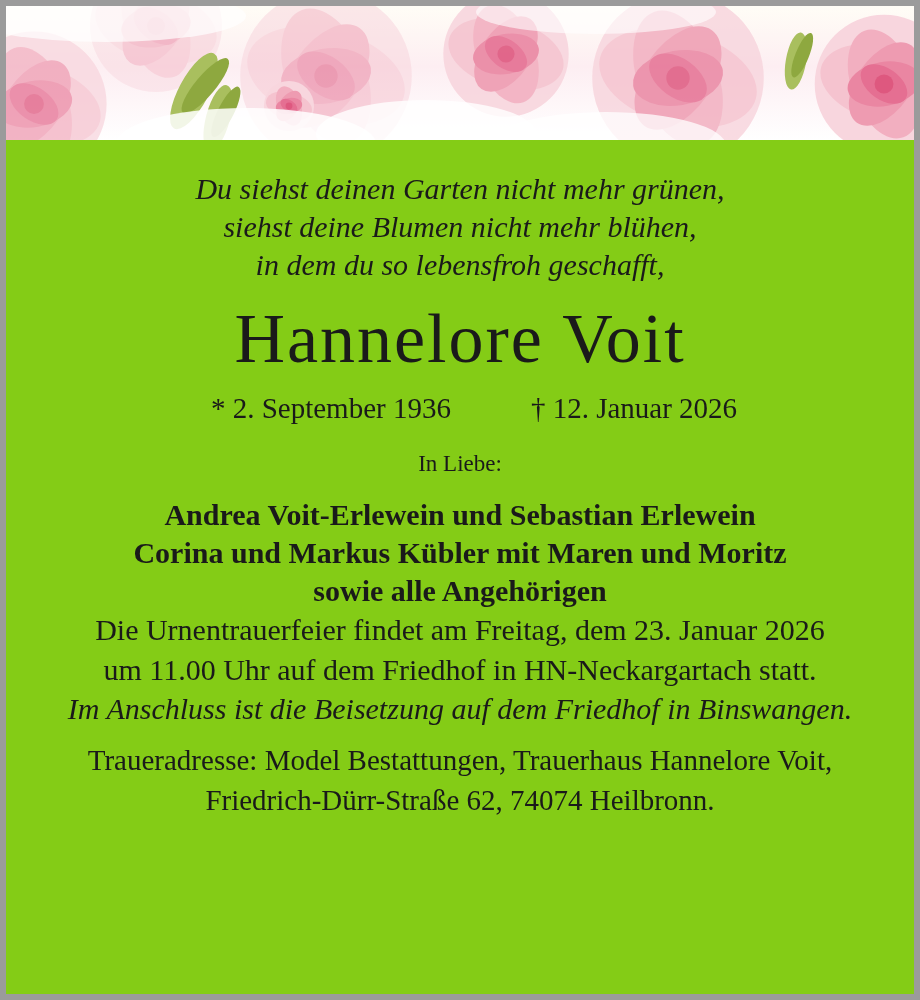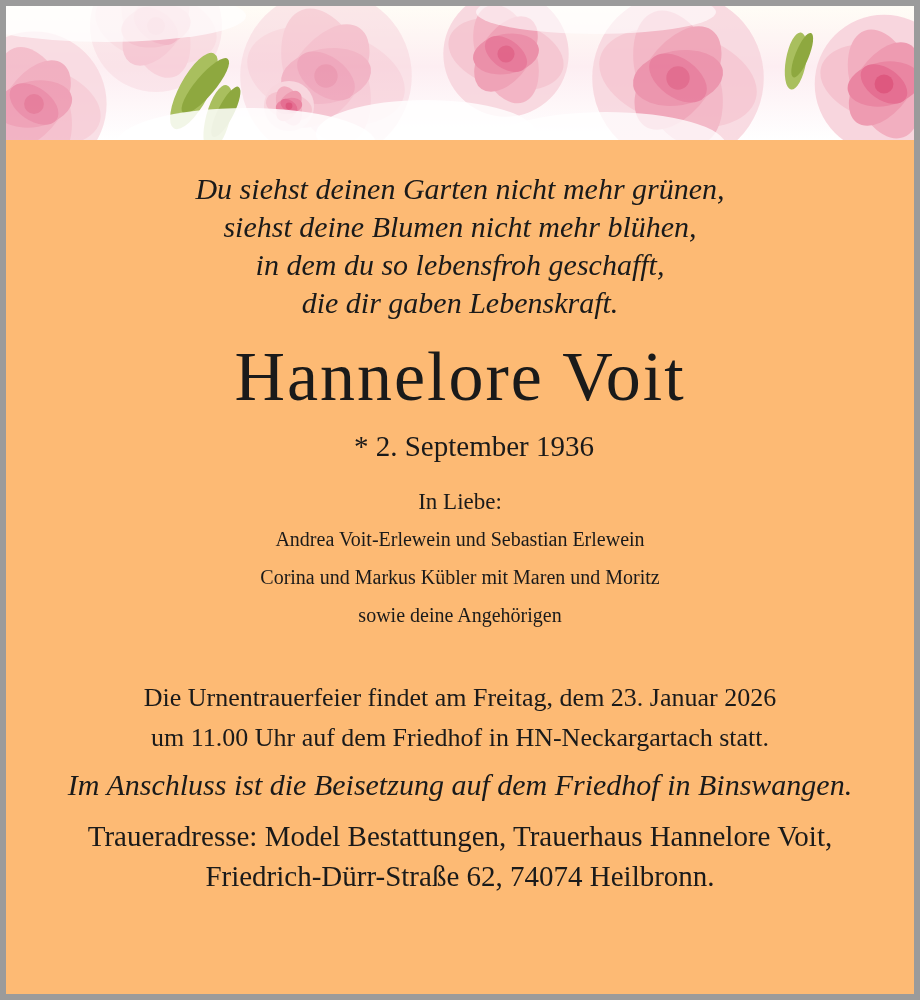--- a/index.html
+++ b/index.html
@@ -11,21 +11,21 @@
     width: 920px;
     height: 1000px;
     font-family: "Liberation Serif", "DejaVu Serif", serif;
     color: #1a1a1a;
   }
   .sheet {
     box-sizing: border-box;
     width: 920px;
     height: 1000px;
     border: 6px solid #9b9b9b;
-    background: #fdba74;
+    background: #84cc16;
     overflow: hidden;
   }
   .banner {
     width: 908px;
     height: 134px;
     overflow: hidden;
   }
   .banner svg { display: block; }
   .content {
     text-align: center;
@@ -57,33 +57,33 @@
     justify-content: center;
     gap: 80px;
     padding-left: 28px;
   }
   .liebe {
     margin-top: 20px;
     font-size: 23px;
     line-height: 36px;
   }
   .family {
-    font-size: 20px;
-    font-weight: normal;
+    margin-top: 14px;
+    font-size: 30px;
+    font-weight: bold;
     line-height: 38px;
   }
   .family p { margin: 0; }
   .service {
-    margin-top: 44px;
-    font-size: 26px;
+    font-size: 30px;
     line-height: 40px;
   }
   .service p { margin: 0; }
   .burial {
-    margin-top: 8px;
+    margin-top: 0;
     font-style: italic;
     font-size: 30px;
     line-height: 38px;
   }
   .contact {
     margin-top: 12px;
     font-size: 29px;
     line-height: 40px;
   }
   .contact p { margin: 0; }
@@ -133,36 +133,36 @@
       <ellipse cx="590" cy="6" rx="120" ry="22" fill="#ffffff" opacity="0.6"></ellipse>
     </svg>
   </div>
 
   <div class="content">
 
     <div class="poem">
       <p>Du siehst deinen Garten nicht mehr grünen,</p>
       <p>siehst deine Blumen nicht mehr blühen,</p>
       <p>in dem du so lebensfroh geschafft,</p>
-      <p>die dir gaben Lebenskraft.</p>
     </div>
 
     <h1 class="name">Hannelore Voit</h1>
 
 
     <div class="dates">
       <span>* 2. September 1936</span>
+      <span>† 12. Januar 2026</span>
     </div>
 
     <div class="liebe">In Liebe:</div>
 
     <div class="family">
       <p>Andrea Voit-Erlewein und Sebastian Erlewein</p>
       <p>Corina und Markus Kübler mit Maren und Moritz</p>
-      <p>sowie deine Angehörigen</p>
+      <p>sowie alle Angehörigen</p>
     </div>
 
     <div class="service">
       <p>Die Urnentrauerfeier findet am Freitag, dem 23. Januar 2026</p>
       <p>um 11.00 Uhr auf dem Friedhof in HN-Neckargartach statt.</p>
     </div>
 
     <div class="burial">Im Anschluss ist die Beisetzung auf dem Friedhof in Binswangen.</div>
 
     <div class="contact">

